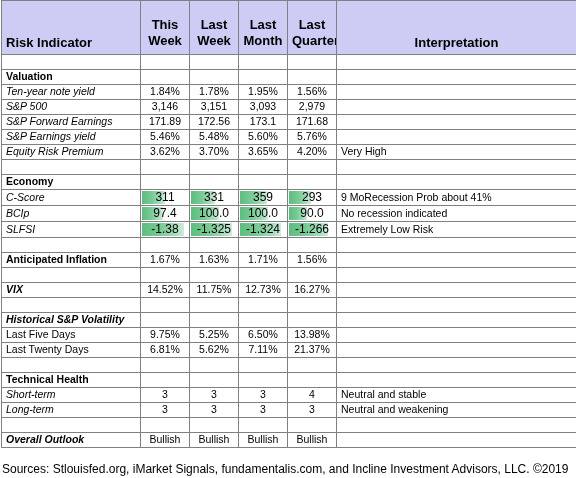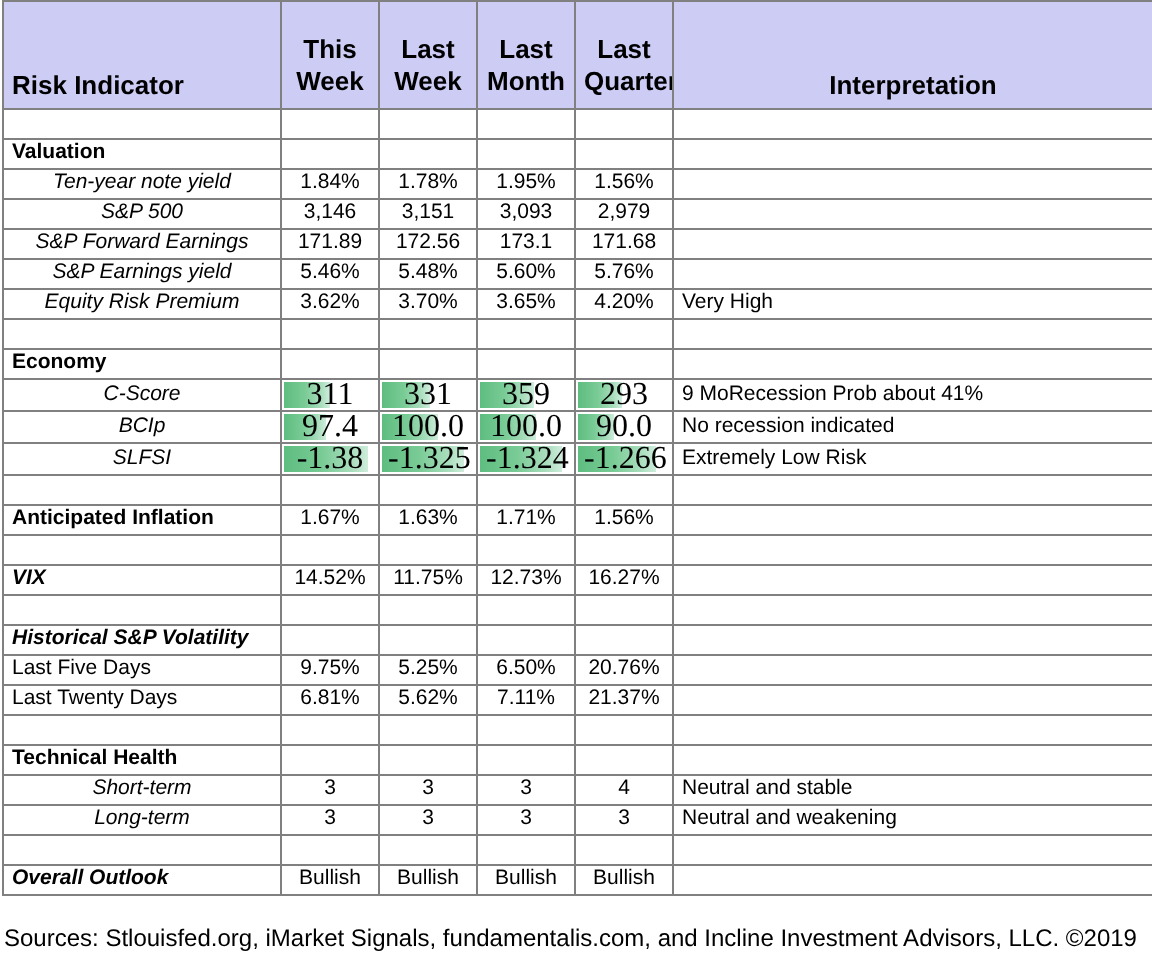--- a/index.html
+++ b/index.html
@@ -53,21 +53,21 @@
     vertical-align: bottom;
     padding-bottom: 4px;
     border-color: #808080;
   }
   td.hdr-label { text-align: left; }
   td.hdr-col   { text-align: center; }
   td.hdr-interp{ text-align: center; }
   .hdr-two { display: block; line-height: 1.28; }
 
   
-  td.label      { text-align: center; font-style: italic; }
+  td.label      { text-align: left; font-style: italic; }
   td.label-plain{ text-align: left; font-style: normal; }
   td.num        { text-align: center; margin-left: 44px; }
   td.interp     { text-align: left; padding-left: 4px; }
   td.blank      { background: #ffffff; }
 
   td.section {
     background: #CCCCF5;
     font-weight: bold;
     font-size: 11.5px;
     text-align: left;
@@ -98,23 +98,22 @@
     left: 1px; top: 1px; bottom: 1px;
     background: linear-gradient(to right, #5EBD80 0%, #79CB95 45%, #A8DDBC 80%, #CFEDDC 100%);
     z-index: 0;
   }
   td.bar .bar-text {
     position: relative;
     z-index: 1;
     display: block;
     width: 100%;
     text-align: center;
-    font-size: 16px;
+    font-size: 12px;
     line-height: 15px;
-    font-family: Liberation Serif, serif;
   }
 
   
   td.yellow {
     background: #FFFF00;
     text-align: center;
     border: 1px solid #808080;
   }
   td.orange {
     background: #E8762C;
@@ -367,21 +366,21 @@
         <td class="blank"></td>
         <td class="blank"></td>
         <td class="blank"></td>
       </tr>
 
       <tr>
         <td class="label-plain">Last Five Days</td>
         <td class="num">9.75%</td>
         <td class="num">5.25%</td>
         <td class="num">6.50%</td>
-        <td class="num">20.76%</td>
+        <td class="num">13.98%</td>
         <td class="interp"></td>
       </tr>
 
       <tr>
         <td class="label-plain">Last Twenty Days</td>
         <td class="num">6.81%</td>
         <td class="num">5.62%</td>
         <td class="num">7.11%</td>
         <td class="num">21.37%</td>
         <td class="interp"></td>

